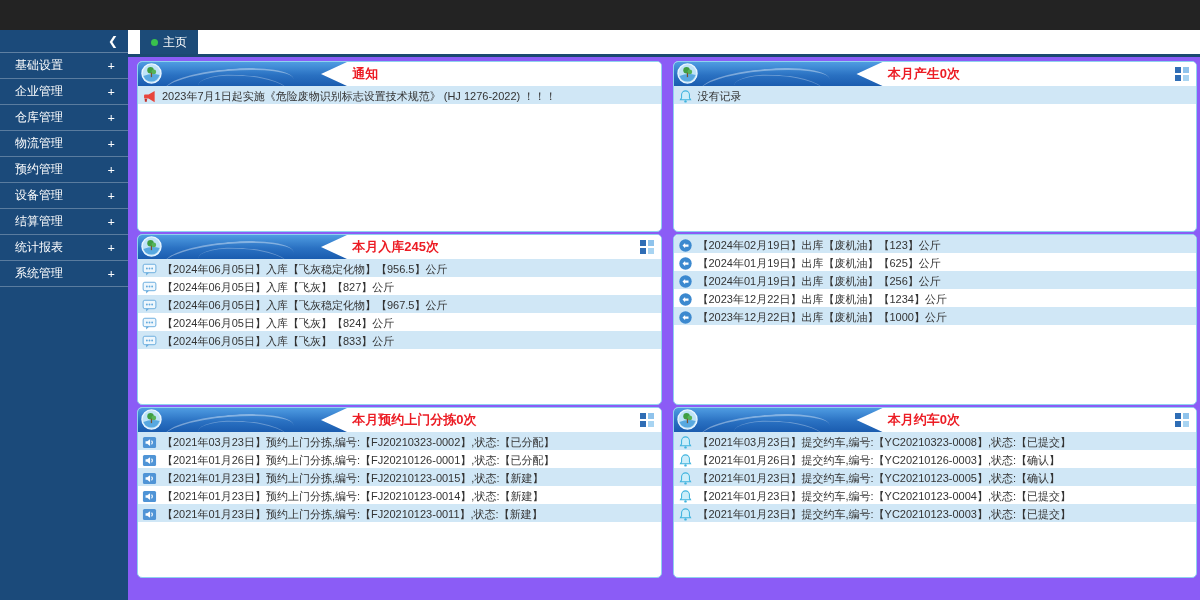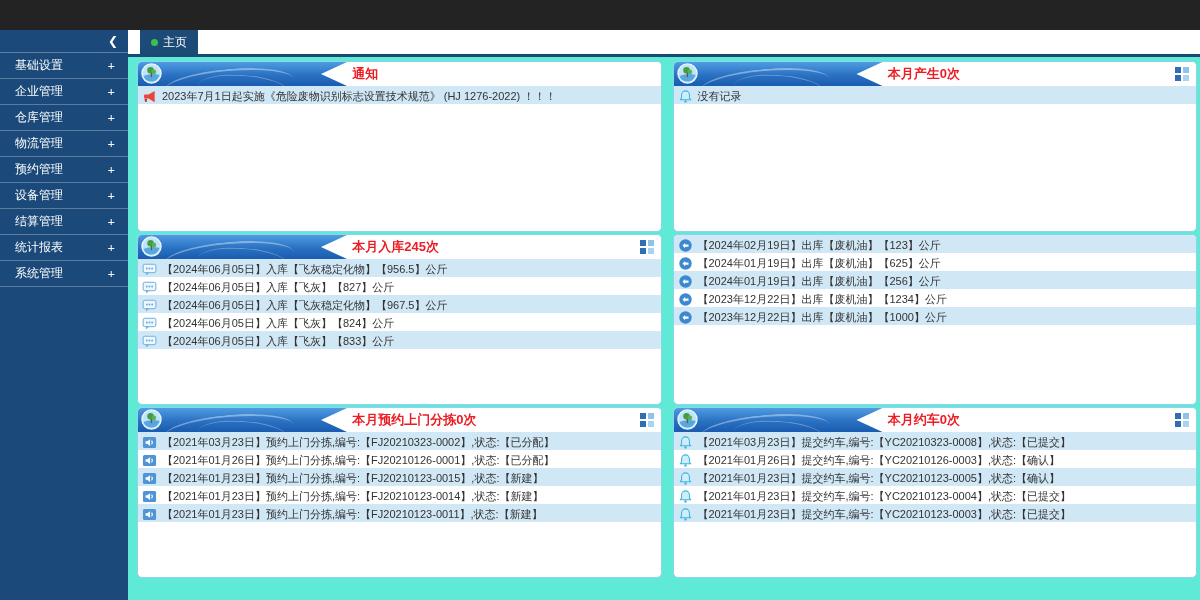--- a/index.html
+++ b/index.html
@@ -19,21 +19,21 @@
     border-bottom: 1px solid rgba(255,255,255,.30); cursor: pointer;
   }
   .sidebar-item {
     height: 26px; display: flex; align-items: center; justify-content: space-between;
     padding: 0 13px 0 15px; color: #fff; font-size: 12px;
     border-bottom: 1px solid rgba(255,255,255,.28); cursor: pointer; font-family: Liberation Serif, serif;
   }
   .sidebar-item .plus { font-weight: bold; font-size: 13px; }
 
   
-  .main { flex: 1; display: flex; flex-direction: column; background: #5eead4; min-width: 0; }
+  .main { flex: 1; display: flex; flex-direction: column; background: #8b5cf6; min-width: 0; }
   .tabbar {
     height: 27px; background: #fff; border-bottom: 3px solid #1a4971;
     display: flex; align-items: stretch;
   }
   .tab {
     margin-left: 12px; padding: 0 11px; background: #1c4b78; color: #fff;
     font-size: 12px; display: flex; align-items: center; gap: 5px; cursor: pointer;
   }
   .dot { width: 7px; height: 7px; border-radius: 50%; background: #39c24d; }
 

